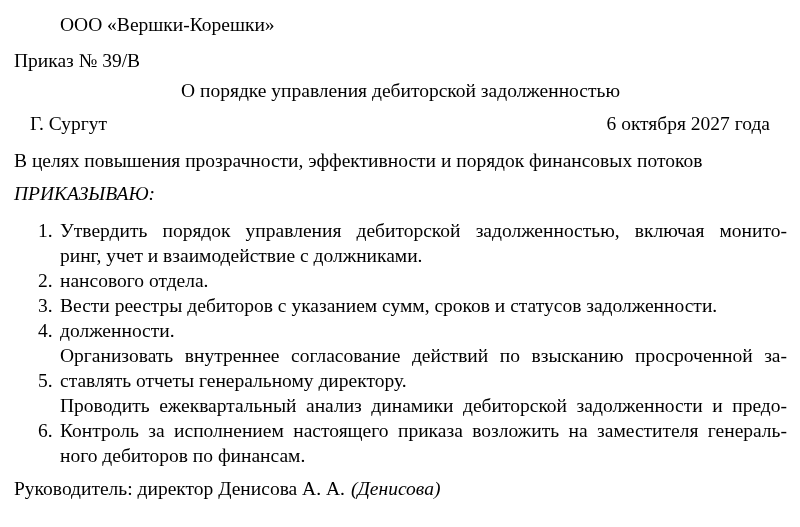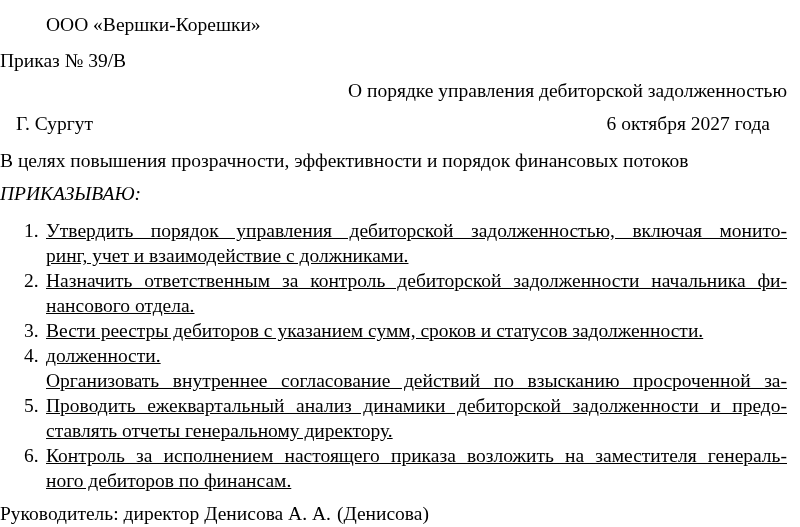--- a/index.html
+++ b/index.html
@@ -5,42 +5,42 @@
   html, body { margin: 0; padding: 0; background: #ffffff; }
   .page {
     width: 800px;
     height: 527px;
     box-sizing: border-box;
     background: #ffffff;
     color: #000000;
     font-family: "Liberation Serif", "DejaVu Serif", serif;
     font-size: 19.5px;
     line-height: 25px;
-    padding: 12px 13px 0 0;
+    padding: 12px 13px 0 14px;
     overflow: hidden;
   }
   p { margin: 0; }
   .company { text-indent: 46px; margin-bottom: 11px; }
   .title   { text-align: left; margin-bottom: 5px; }
-  .subject { text-align: right; margin-bottom: 8px; }
+  .subject { text-align: center; margin-bottom: 8px; }
   .place-date {
     display: flex;
     justify-content: space-between;
     padding: 0 17px 0 16px;
     margin-bottom: 12px;
   }
   .intro { margin-bottom: 8px; }
   .order-word { margin-bottom: 12px; font-style: italic; }
   .item { display: flex; }
   .num { flex: none; width: 22px; margin-left: 24px; }
-  .lines { flex: 1; min-width: 0; text-decoration: underline; }
+  .lines { flex: 1; min-width: 0; }
   .line { }
   .just { text-align: justify; text-align-last: justify; }
   .signature { margin-top: 8px; }
-  .signature .italic { margin-left: 6px; margin-top: 16px; }
+  .signature .italic { font-style: italic; margin-left: 6px; margin-top: 16px; }
 </style>
 </head>
 <body>
 
 <div class="page">
 
   <p class="company">ООО «Вершки-Корешки»</p>
 
   <p class="title">Приказ № 39/В</p>
 
@@ -61,21 +61,20 @@
       <span class="num">1.</span>
       <div class="lines">
         <div class="line just">Утвердить порядок управления дебиторской задолженностью, включая монито-</div>
         <div class="line">ринг, учет и взаимодействие с должниками.</div>
       </div>
     </div>
 
     <div class="item">
       <span class="num">2.</span>
       <div class="lines">
-        <div class="line just">Назначить ответственным за контроль дебиторской задолженности начальника фи-</div>
         <div class="line">нансового отдела.</div>
       </div>
     </div>
 
     <div class="item">
       <span class="num">3.</span>
       <div class="lines">
         <div class="line">Вести реестры дебиторов с указанием сумм, сроков и статусов задолженности.</div>
       </div>
     </div>
@@ -84,22 +83,22 @@
       <span class="num">4.</span>
       <div class="lines">
         <div class="line">долженности.</div>
         <div class="line just">Организовать внутреннее согласование действий по взысканию просроченной за-</div>
       </div>
     </div>
 
     <div class="item">
       <span class="num">5.</span>
       <div class="lines">
+        <div class="line">ставлять отчеты генеральному директору.</div>
         <div class="line just">Проводить ежеквартальный анализ динамики дебиторской задолженности и предо-</div>
-        <div class="line">ставлять отчеты генеральному директору.</div>
       </div>
     </div>
 
     <div class="item">
       <span class="num">6.</span>
       <div class="lines">
         <div class="line just">Контроль за исполнением настоящего приказа возложить на заместителя генераль-</div>
         <div class="line">ного дебиторов по финансам.</div>
       </div>
     </div>

